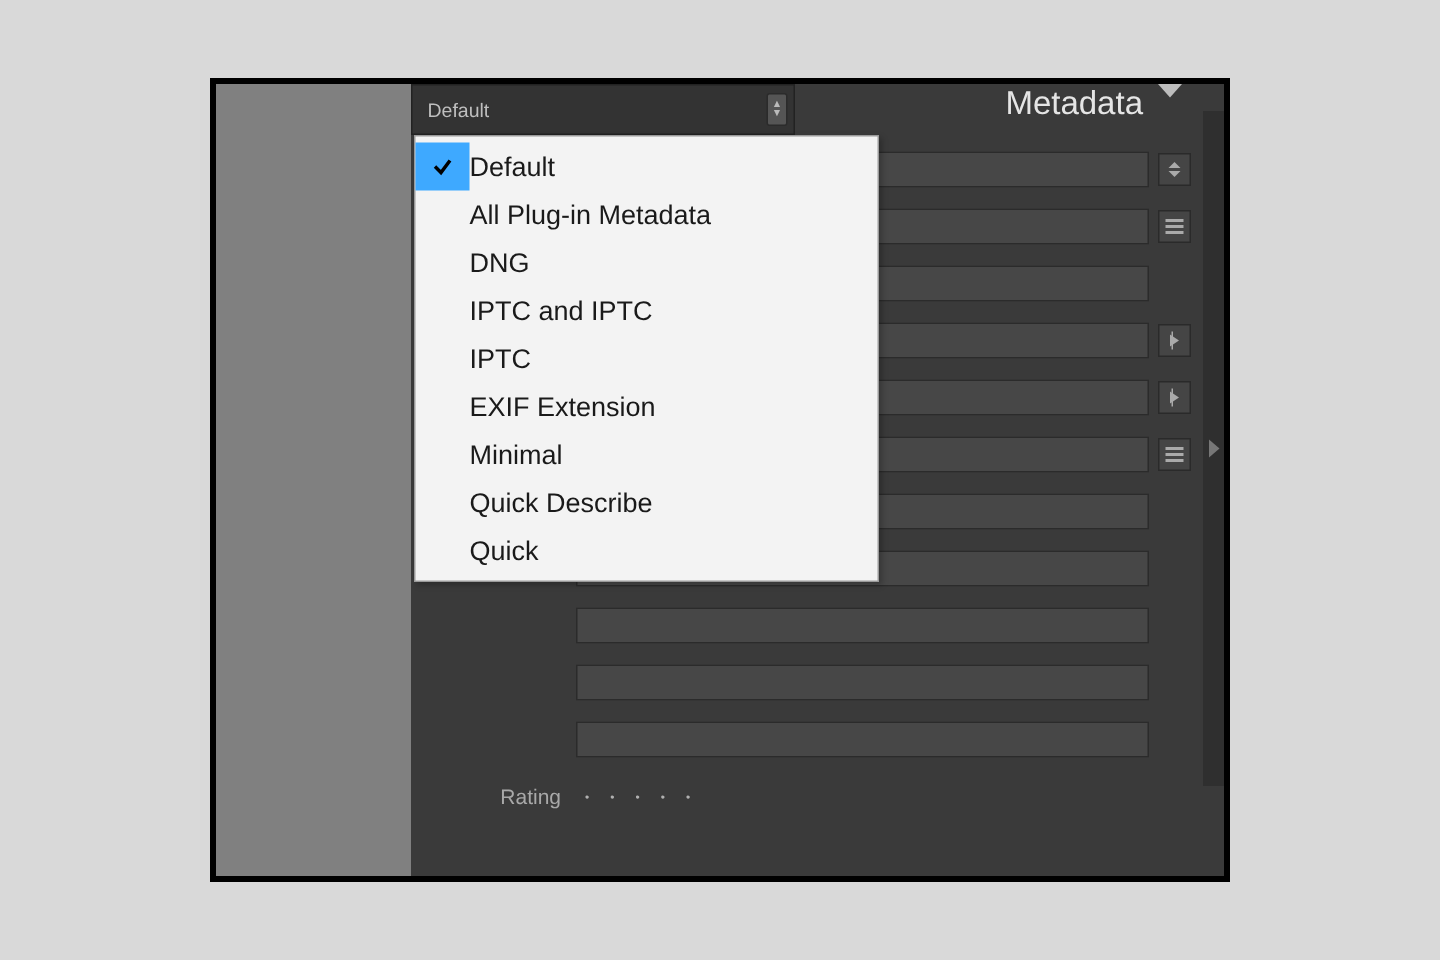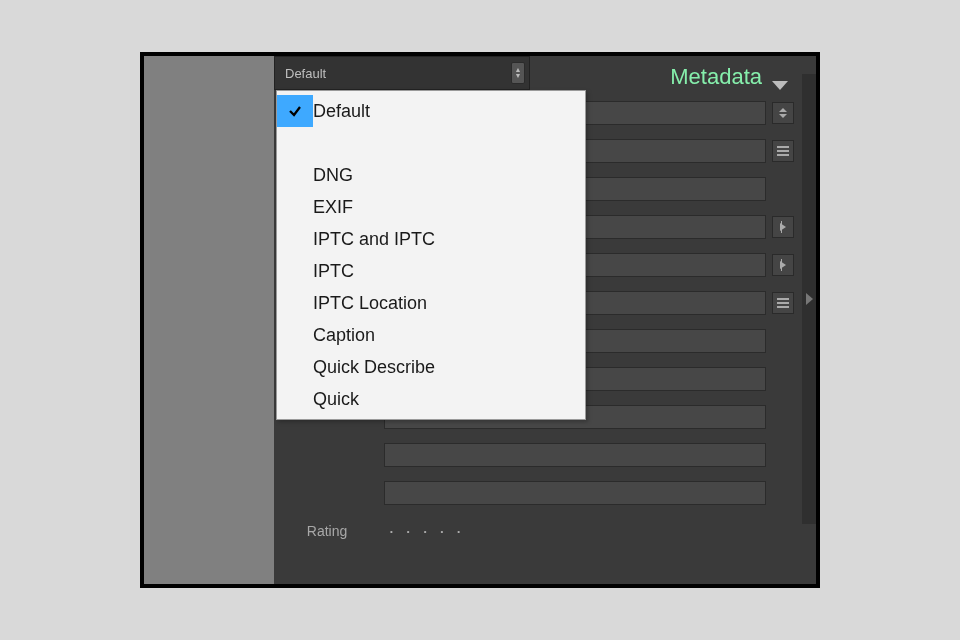--- a/index.html
+++ b/index.html
@@ -73,46 +73,46 @@
     justify-content: center;
   }
   .stepper span {
     font-size: 7px;
     line-height: 6px;
     color: #bbb;
   }
   .panel-title {
     flex: 1;
     display: flex;
-    align-items: flex-end;
+    align-items: flex-start;
     justify-content: flex-end;
     gap: 10px;
     padding-right: 10px;
-    color: #86efac;
+    color: #e5e5e5;
     font-size: 22px;
     font-weight: 400;
   }
   .panel-title .tri {
     width: 0; height: 0;
     border-left: 8px solid transparent;
     border-right: 8px solid transparent;
     border-top: 9px solid #bcbcbc;
   }
   .rows {
     padding: 8px 22px 0 6px;
   }
   .row {
     display: flex;
     align-items: center;
     height: 30px;
     margin-bottom: 8px;
   }
   .row .lbl {
     flex: 0 0 104px;
-    text-align: center;
+    text-align: right;
     color: #a8a8a8;
     font-size: 14px;
     padding-right: 10px;
   }
   .row .fld {
     flex: 1;
     height: 24px;
     background: #474747;
     border: 1px solid #2b2b2b;
   }
@@ -329,44 +329,41 @@
       <div class="item selected">
         <div class="chkcol">
           <svg width="16" height="16" viewBox="0 0 16 16">
             <path d="M3 8 L7 12 L13 4" stroke="#000" stroke-width="2.3" fill="none"></path>
           </svg>
         </div>
         <span>Default</span>
       </div>
       <div class="item">
         <div class="chkcol"></div>
+        <span>All Plug-in Metadata</span>
       </div>
       <div class="item">
         <div class="chkcol"></div>
         <span>DNG</span>
       </div>
       <div class="item">
         <div class="chkcol"></div>
-        <span>EXIF</span>
-      </div>
-      <div class="item">
-        <div class="chkcol"></div>
         <span>IPTC and IPTC</span>
       </div>
       <div class="item">
         <div class="chkcol"></div>
         <span>IPTC</span>
       </div>
       <div class="item">
         <div class="chkcol"></div>
-        <span>IPTC Location</span>
-      </div>
-      <div class="item">
-        <div class="chkcol"></div>
-        <span>Caption</span>
+        <span>EXIF Extension</span>
+      </div>
+      <div class="item">
+        <div class="chkcol"></div>
+        <span>Minimal</span>
       </div>
       <div class="item">
         <div class="chkcol"></div>
         <span>Quick Describe</span>
       </div>
       <div class="item">
         <div class="chkcol"></div>
         <span>Quick</span>
       </div>
     </div>

